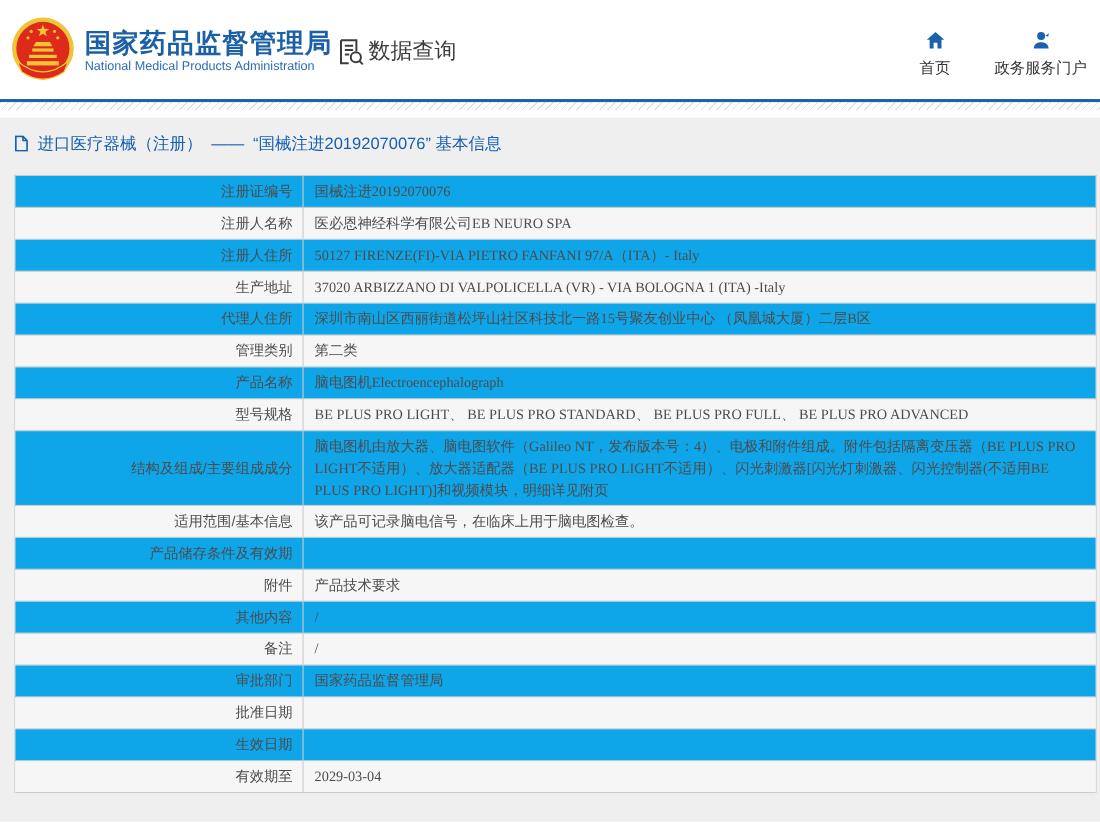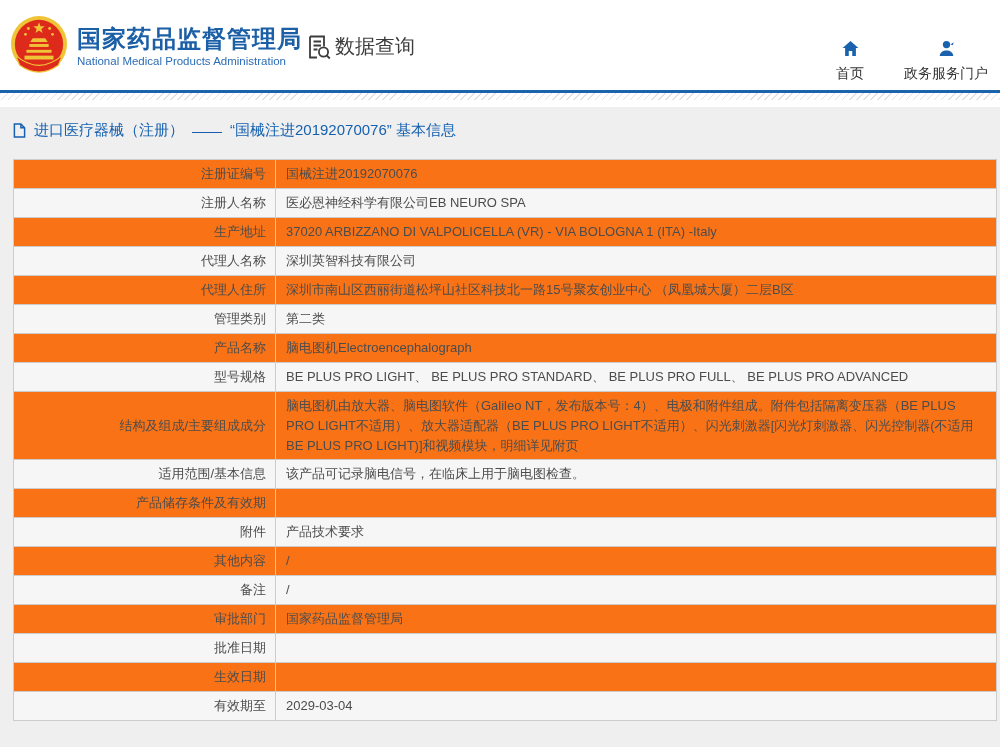--- a/index.html
+++ b/index.html
@@ -12,40 +12,40 @@
   }
   
   .header { height: 90px; background: #fff; position: relative; }
   .brand { position: absolute; left: 10px; top: 15px; display: flex; align-items: center; cursor: pointer; }
   .emblem { width: 58px; height: 60px; flex: 0 0 auto; }
   .brand-text { margin-left: 9px; }
   .brand-title { font-size: 24px; font-weight: bold; color: var(--brand-blue, #1b5fa6); letter-spacing: 1px; white-space: nowrap; }
   .brand-sub { font-size: 11.5px; color: var(--brand-blue-light, #2d6db5); margin-top: 0; white-space: nowrap; }
   .dataquery { position: absolute; left: 306px; top: 33px; display: flex; align-items: center; gap: 3px; font-size: 20px; color: #3c3c3c; cursor: pointer; }
   .dq-icon { width: 26px; height: 26px; }
-  .nav { position: absolute; right: 12px; top: 39px; display: flex; gap: 40px; }
+  .nav { position: absolute; right: 12px; top: 27px; display: flex; gap: 40px; }
   .nav-item { display: flex; flex-direction: column; align-items: center; gap: 7px; font-size: 14px; color: #333; cursor: pointer; white-space: nowrap; }
   .nav-icon { width: 19px; height: 19px; fill: var(--accent-blue, #1b62ae); }
   
   .divider { height: 3px; background: var(--divider-blue, #1c63ad); }
   .hatch { height: 7px; background: repeating-linear-gradient(135deg, #e2e2e2 0 1px, #ffffff 1px 5px); }
   .whitegap { height: 7px; background: #fff; }
   
   .content { padding: 14px 3px 0 13px; }
   .breadcrumb { display: flex; align-items: center; gap: 8px; color: var(--breadcrumb-blue, #1560b0); font-size: 15px; font-weight: 500; }
   .bc-icon { width: 13px; height: 15px; flex: 0 0 auto; }
   .bc-link { cursor: pointer; }
   
   .table { margin-top: 19px; width: 984px; background: #fff; border: 1px solid var(--border, #ccc); border-bottom: none; }
-  .row { display: flex; height: 29px; border-bottom: 1px solid var(--border, #ccc); background: #f97316; }
+  .row { display: flex; height: 29px; border-bottom: 1px solid var(--border, #ccc); background: #0ea5e9; }
   .row:nth-child(even) { background: var(--row-alt, #f6f6f6); }
   .row.tall { height: 68px; }
   .cell { display: flex; align-items: center; font-size: 13px; color: var(--text, #4c4c4c); }
   .cell.label { width: 262px; justify-content: flex-end; padding-right: 9px; border-right: 1px solid var(--border, #ccc); text-align: right; flex: 0 0 auto; }
-  .cell.value { flex: 1; padding: 3px 10px; line-height: 20px; }
+  .cell.value { flex: 1; padding: 3px 10px; line-height: 20px; font-family: Liberation Serif, serif; }
 </style>
 </head>
 <body>
 
 <div class="header">
   <div class="brand">
     <svg class="emblem" viewBox="0 0 60 62">
       <circle cx="30" cy="30" r="29" fill="#f0c437"></circle>
       <circle cx="30" cy="30" r="25" fill="#de2a1b"></circle>
       <path d="M30 7.5l1.5 4.1 4.4.1-3.5 2.7 1.3 4.2-3.7-2.5-3.7 2.5 1.3-4.2-3.5-2.7 4.4-.1z" fill="#f0c437"></path>
@@ -113,26 +113,26 @@
   <div class="table">
     <div class="row">
       <div class="cell label">注册证编号</div>
       <div class="cell value">国械注进20192070076</div>
     </div>
     <div class="row">
       <div class="cell label">注册人名称</div>
       <div class="cell value">医必恩神经科学有限公司EB NEURO SPA</div>
     </div>
     <div class="row">
+      <div class="cell label">注册人住所</div>
+      <div class="cell value">50127 FIRENZE(FI)-VIA PIETRO FANFANI 97/A（ITA）- Italy</div>
+    </div>
+    <div class="row">
       <div class="cell label">生产地址</div>
       <div class="cell value">37020 ARBIZZANO DI VALPOLICELLA (VR) - VIA BOLOGNA 1 (ITA) -Italy</div>
-    </div>
-    <div class="row">
-      <div class="cell label">代理人名称</div>
-      <div class="cell value">深圳英智科技有限公司</div>
     </div>
     <div class="row">
       <div class="cell label">代理人住所</div>
       <div class="cell value">深圳市南山区西丽街道松坪山社区科技北一路15号聚友创业中心 （凤凰城大厦）二层B区</div>
     </div>
     <div class="row">
       <div class="cell label">管理类别</div>
       <div class="cell value">第二类</div>
     </div>
     <div class="row">

